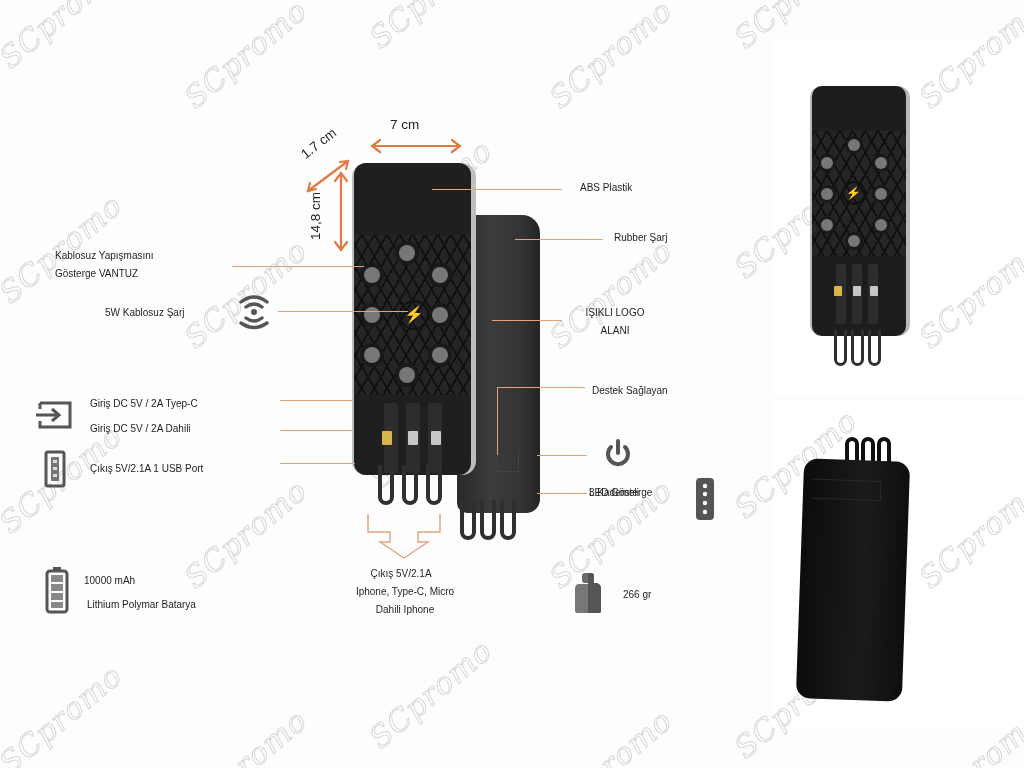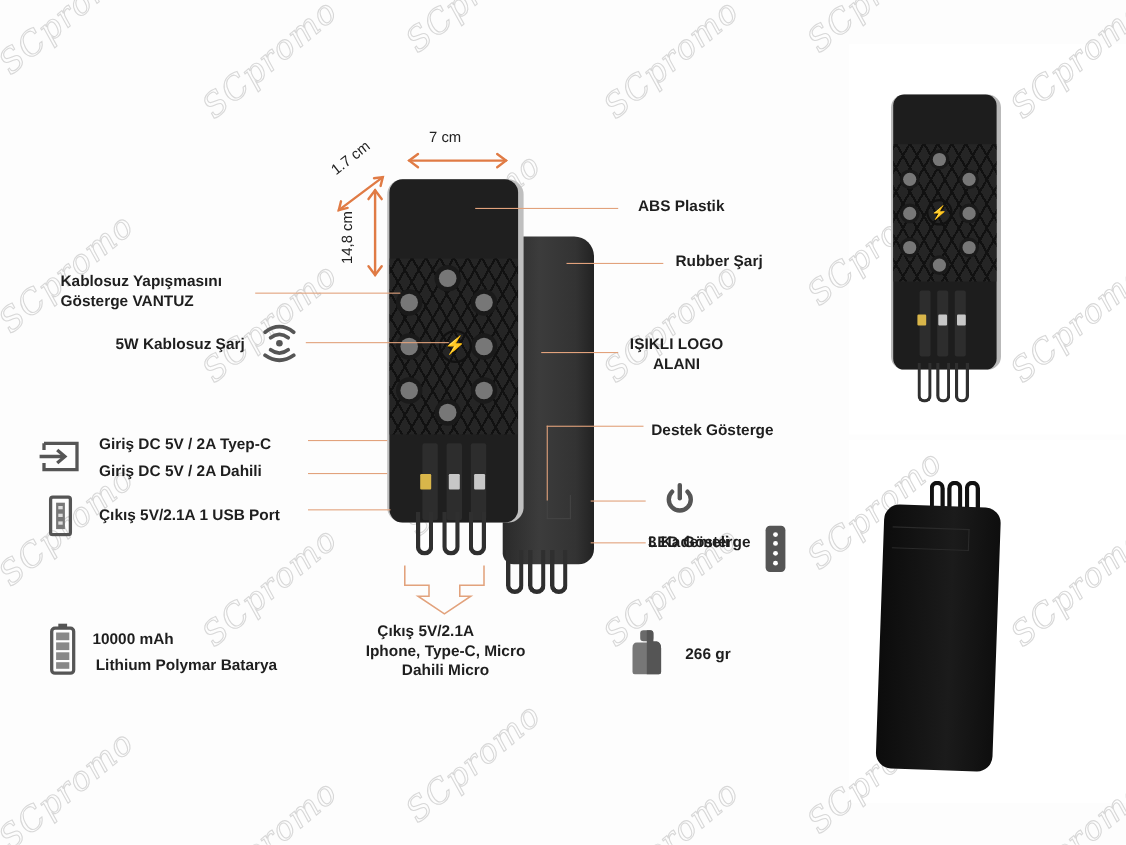--- a/index.html
+++ b/index.html
@@ -8,21 +8,21 @@
 
   .canvas { position:absolute; left:0; top:0; width:1024px; height:768px; background:#fdfdfd; }
   .right-panel-top { position:absolute; left:772px; top:40px; width:252px; height:355px; background:#ffffff; }
   .right-panel-bot { position:absolute; left:772px; top:400px; width:252px; height:330px; background:#ffffff; }
 
   
   .wm { position:absolute; font-family:"DejaVu Serif", serif; font-style:italic; font-size:30px;
         color:transparent; -webkit-text-stroke:1px #d8d8d8; transform:rotate(-40deg);
         transform-origin:left bottom; white-space:nowrap; pointer-events:none; letter-spacing:1px; }
 
-  .lbl { position:absolute; font-size:14px; line-height:17px; color:#1e1e1e; white-space:nowrap;font-weight:bold; }
+  .lbl { position:absolute; font-size:10px; line-height:17px; color:#1e1e1e; white-space:nowrap; }
   .lbl.center { text-align:center; }
   .dim { position:absolute; font-size:13.5px; color:#222; white-space:nowrap; }
 
   .leader { position:absolute; height:1px; background:#e2a27c; }
   .leader.v { width:1px; height:auto; }
 
   .icon { position:absolute; }
 
   
   .dev-back { position:absolute; left:457px; top:215px; width:83px; height:298px; border-radius:10px 18px 14px 10px;
@@ -186,29 +186,29 @@
   <rect x="8" y="1" width="8" height="4" fill="#555"></rect>
   <rect x="2" y="5" width="20" height="41" rx="3" fill="none" stroke="#555" stroke-width="3"></rect>
   <rect x="6" y="9" width="12" height="7" fill="#888"></rect>
   <rect x="6" y="18" width="12" height="7" fill="#888"></rect>
   <rect x="6" y="27" width="12" height="7" fill="#888"></rect>
   <rect x="6" y="36" width="12" height="6" fill="#888"></rect>
 </svg>
 <div class="lbl" style="left:84px;top:572px;">10000 mAh</div>
 <div class="lbl" style="left:87px;top:596px;">Lithium Polymar Batarya</div>
 
-<div class="lbl center" style="left:302px;top:565px;width:170px;">Çıkış 5V/2.1A</div>
+<div class="lbl center" style="left:316px;top:565px;width:170px;">Çıkış 5V/2.1A</div>
 <div class="lbl center" style="left:320px;top:583px;width:170px;">Iphone, Type-C, Micro</div>
-<div class="lbl center" style="left:320px;top:601px;width:170px;">Dahili Micro</div>
+<div class="lbl center" style="left:320px;top:601px;width:170px;">Dahili Iphone</div>
 
 <div class="lbl" style="left:580px;top:179px;">ABS Plastik</div>
 <div class="lbl" style="left:614px;top:229px;">Rubber Şarj</div>
 <div class="lbl center" style="left:560px;top:304px;width:110px;">IŞIKLI LOGO</div>
 <div class="lbl center" style="left:560px;top:322px;width:110px;">ALANI</div>
-<div class="lbl" style="left:592px;top:382px;">Destek Gösterge</div>
+<div class="lbl" style="left:592px;top:382px;">Destek Sağlayan</div>
 
 <svg class="icon" style="left:603px;top:438px;" width="30" height="32" viewBox="0 0 30 32">
   <path d="M8 9 A10 10 0 1 0 22 9" fill="none" stroke="#555" stroke-width="4" stroke-linecap="round"></path>
   <line x1="15" y1="3" x2="15" y2="15" stroke="#555" stroke-width="4" stroke-linecap="round"></line>
 </svg>
 
 <div class="lbl" style="left:589px;top:484px;">3 Kademeli</div>
 <div class="lbl" style="left:589px;top:484px;">LED Gösterge</div>
 <svg class="icon" style="left:695px;top:477px;" width="20" height="44" viewBox="0 0 20 44">
   <rect x="1" y="1" width="18" height="42" rx="4" fill="#555"></rect>

